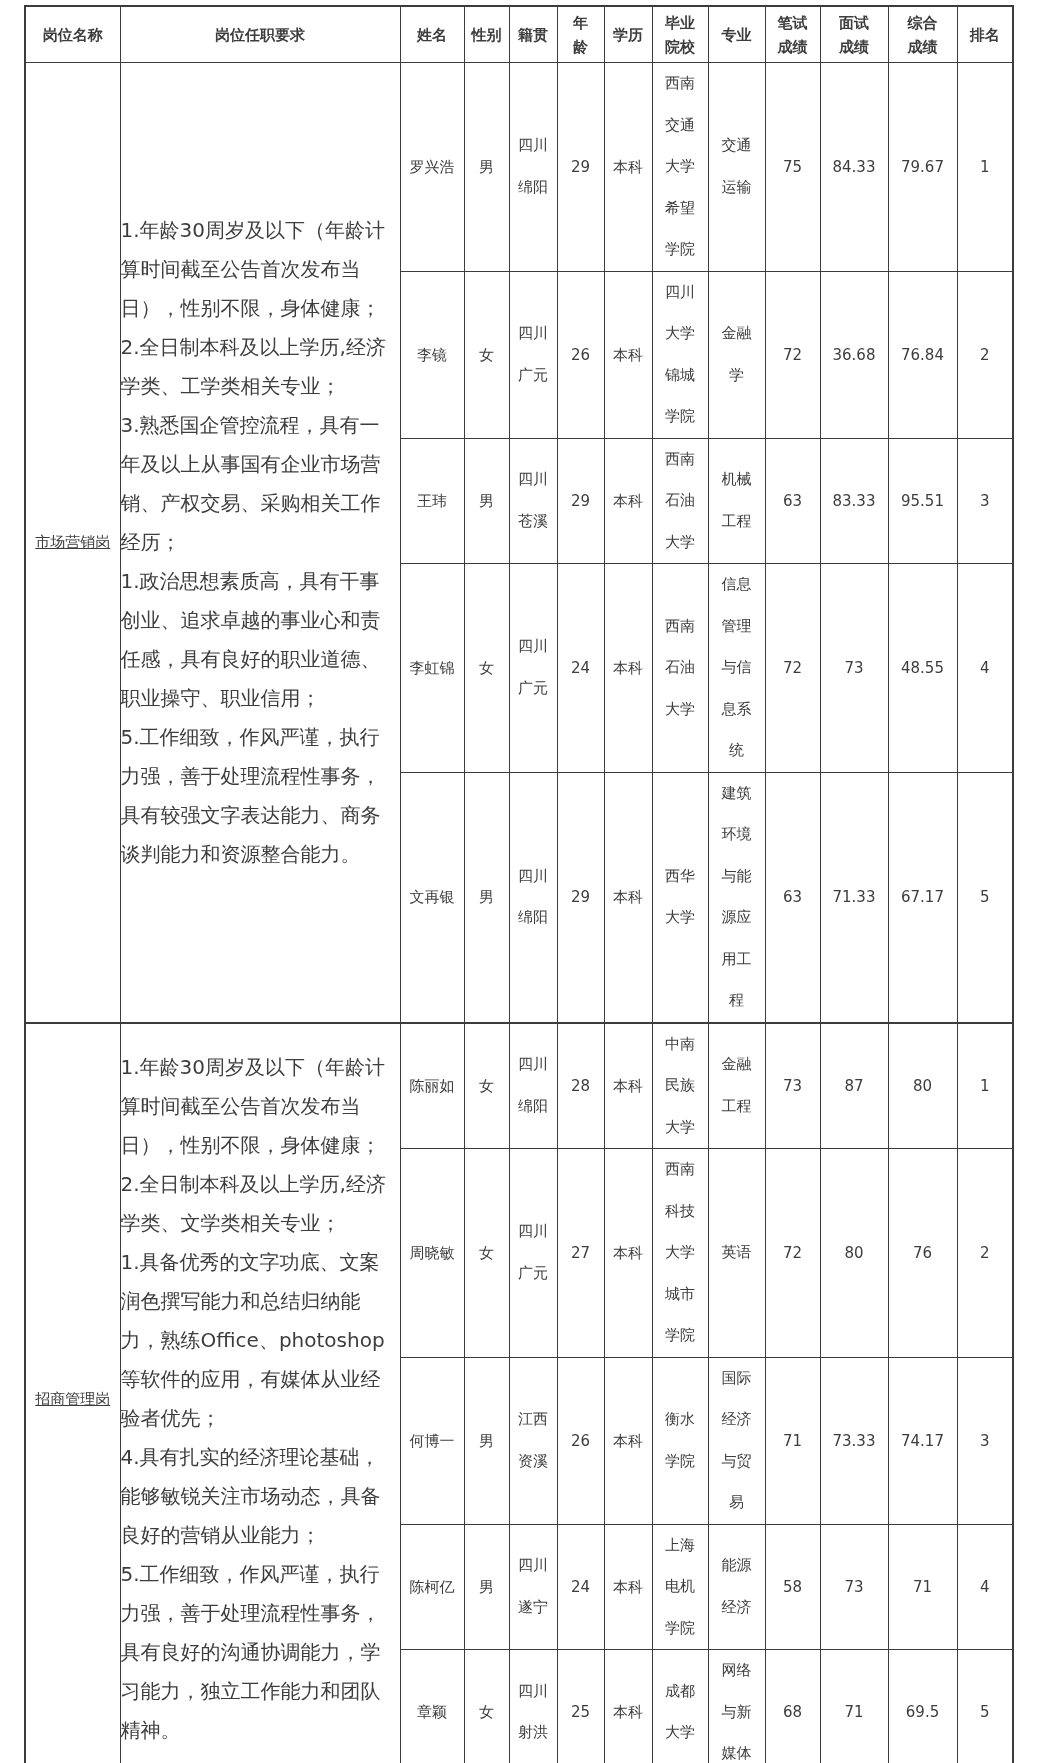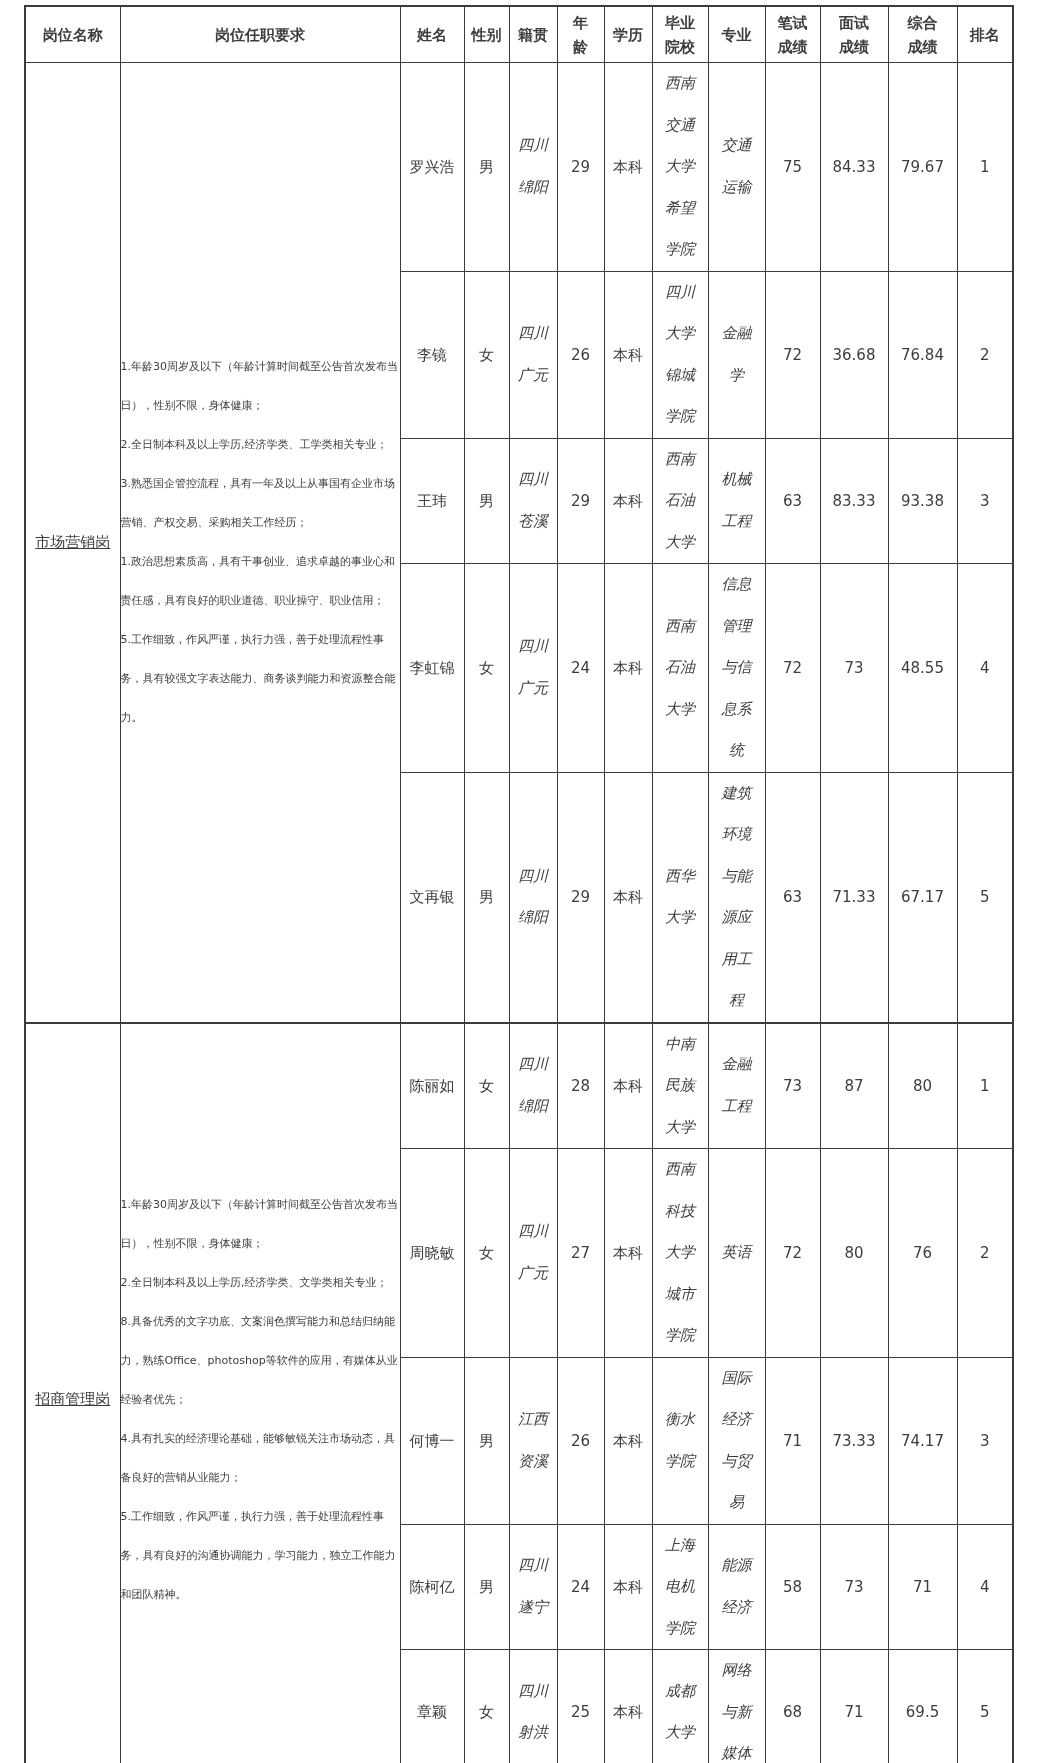--- a/index.html
+++ b/index.html
@@ -26,32 +26,31 @@
   table.results{border:2px solid #3c3c3c;}
   thead th{
     font-weight:bold;
     white-space:pre-line;
     line-height:24px;
     height:55px;
   }
   td.cell-multiline{
     white-space:pre-line;
     line-height:41.5px;
-    font-style:italic;
   }
   td.cell-single{line-height:20px;}
   td.requirements-cell{
     text-align:left;
     vertical-align:middle;
     padding:0 12px;
   }
   td.requirements-cell p{
     margin:0;
     line-height:39px;
-    font-size:11px;
+    font-size:20px;
     text-align:left;
   }
   tr.section-first > td{border-top:2px solid #3c3c3c;margin-left:26px;}
   td.position-cell{font-size:15px;line-height:22px;text-decoration:underline;}
 </style>
 </head>
 <body>
 
 <table class="results">
   <colgroup>
@@ -144,21 +143,21 @@
 苍溪</td>
         <td class="cell-single">29</td>
         <td class="cell-single">本科</td>
         <td class="cell-multiline">西南
 石油
 大学</td>
         <td class="cell-multiline">机械
 工程</td>
         <td class="cell-single">63</td>
         <td class="cell-single">83.33</td>
-        <td class="cell-single">93.38</td>
+        <td class="cell-single">95.51</td>
         <td class="cell-single">3</td>
       </tr>
       <tr style="height: 208px;">
         <td class="cell-single">李虹锦</td>
         <td class="cell-single">女</td>
         <td class="cell-multiline">四川
 广元</td>
         <td class="cell-single">24</td>
         <td class="cell-single">本科</td>
         <td class="cell-multiline">西南
@@ -192,21 +191,21 @@
         <td class="cell-single">63</td>
         <td class="cell-single">71.33</td>
         <td class="cell-single">67.17</td>
         <td class="cell-single">5</td>
       </tr>
       <tr class="section-first" style="height: 125px;">
         <td rowspan="5" class="position-cell">招商管理岗</td>
         <td rowspan="5" class="requirements-cell">
           <p>1.年龄30周岁及以下（年龄计算时间截至公告首次发布当日），性别不限，身体健康；</p>
           <p>2.全日制本科及以上学历,经济学类、文学类相关专业；</p>
-          <p>8.具备优秀的文字功底、文案润色撰写能力和总结归纳能力，熟练Office、photoshop等软件的应用，有媒体从业经验者优先；</p>
+          <p>1.具备优秀的文字功底、文案润色撰写能力和总结归纳能力，熟练Office、photoshop等软件的应用，有媒体从业经验者优先；</p>
           <p>4.具有扎实的经济理论基础，能够敏锐关注市场动态，具备良好的营销从业能力；</p>
           <p>5.工作细致，作风严谨，执行力强，善于处理流程性事务，具有良好的沟通协调能力，学习能力，独立工作能力和团队精神。</p>
         </td>
         <td class="cell-single">陈丽如</td>
         <td class="cell-single">女</td>
         <td class="cell-multiline">四川
 绵阳</td>
         <td class="cell-single">28</td>
         <td class="cell-single">本科</td>
         <td class="cell-multiline">中南

